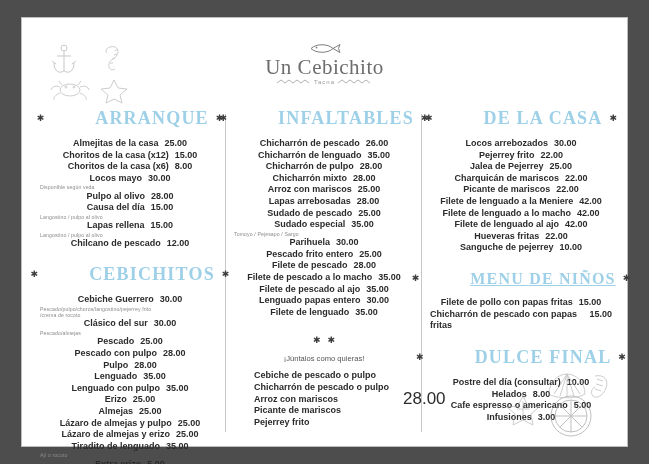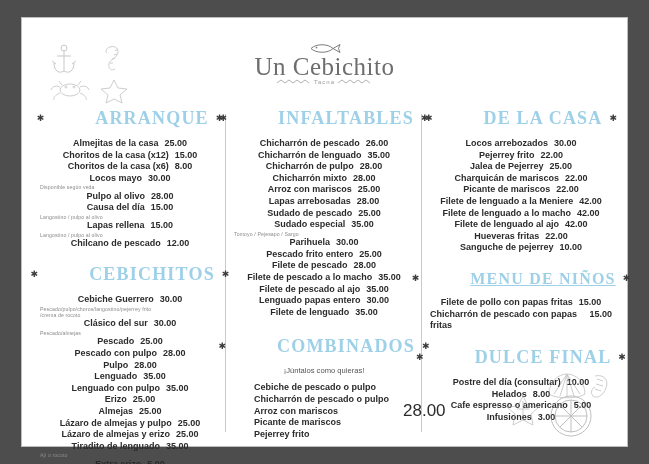--- a/index.html
+++ b/index.html
@@ -15,21 +15,21 @@
   #card{
     position:absolute;left:22px;top:18px;width:605px;height:428px;
     background:#ffffff;
     box-shadow:0 0 0 1px #bdbdbd;
   }
   
   #logo{position:absolute;left:0;top:24px;width:605px;text-align:center;}
   .logo-fish{display:block;margin:0 auto 1px auto;}
   .logo-name{
     font-family:"Liberation Serif", serif;
-    font-size:25px;color:#6d6d6d;letter-spacing:.5px;
+    font-size:21px;color:#6d6d6d;letter-spacing:.5px;
     line-height:22px;white-space:nowrap;
   }
   .logo-sub{
     margin-top:1px;display:flex;align-items:center;justify-content:center;gap:3px;
     font-family:"Liberation Sans", sans-serif;
     font-size:6px;color:#9a9a9a;letter-spacing:1px;
   }
   
   .col{position:absolute;top:90px;}
   #col1{left:18px;width:180px;}
@@ -308,21 +308,20 @@
               <span class="pr">35.00</span>
             </li>
           </ul>
       </div>
 
       <div class="gap" style="height:18px"></div>
 
       <div class="sec">
         <div class="sec-head">
           <span class="star">✱</span>
-          <span class="sec-title">COMBINADOS</span>
           <span class="star">✱</span>
         </div>
         <div class="comb-note">¡Júntalos como quieras!</div>
         <div class="comb-body">
           <div class="comb-list" id="list-combinados">
               <div class="row"><span class="nm">Cebiche de pescado o pulpo</span></div>
               <div class="row"><span class="nm">Chicharrón de pescado o pulpo</span></div>
               <div class="row"><span class="nm">Arroz con mariscos</span></div>
               <div class="row"><span class="nm">Picante de mariscos</span></div>
               <div class="row"><span class="nm">Pejerrey frito</span></div>

